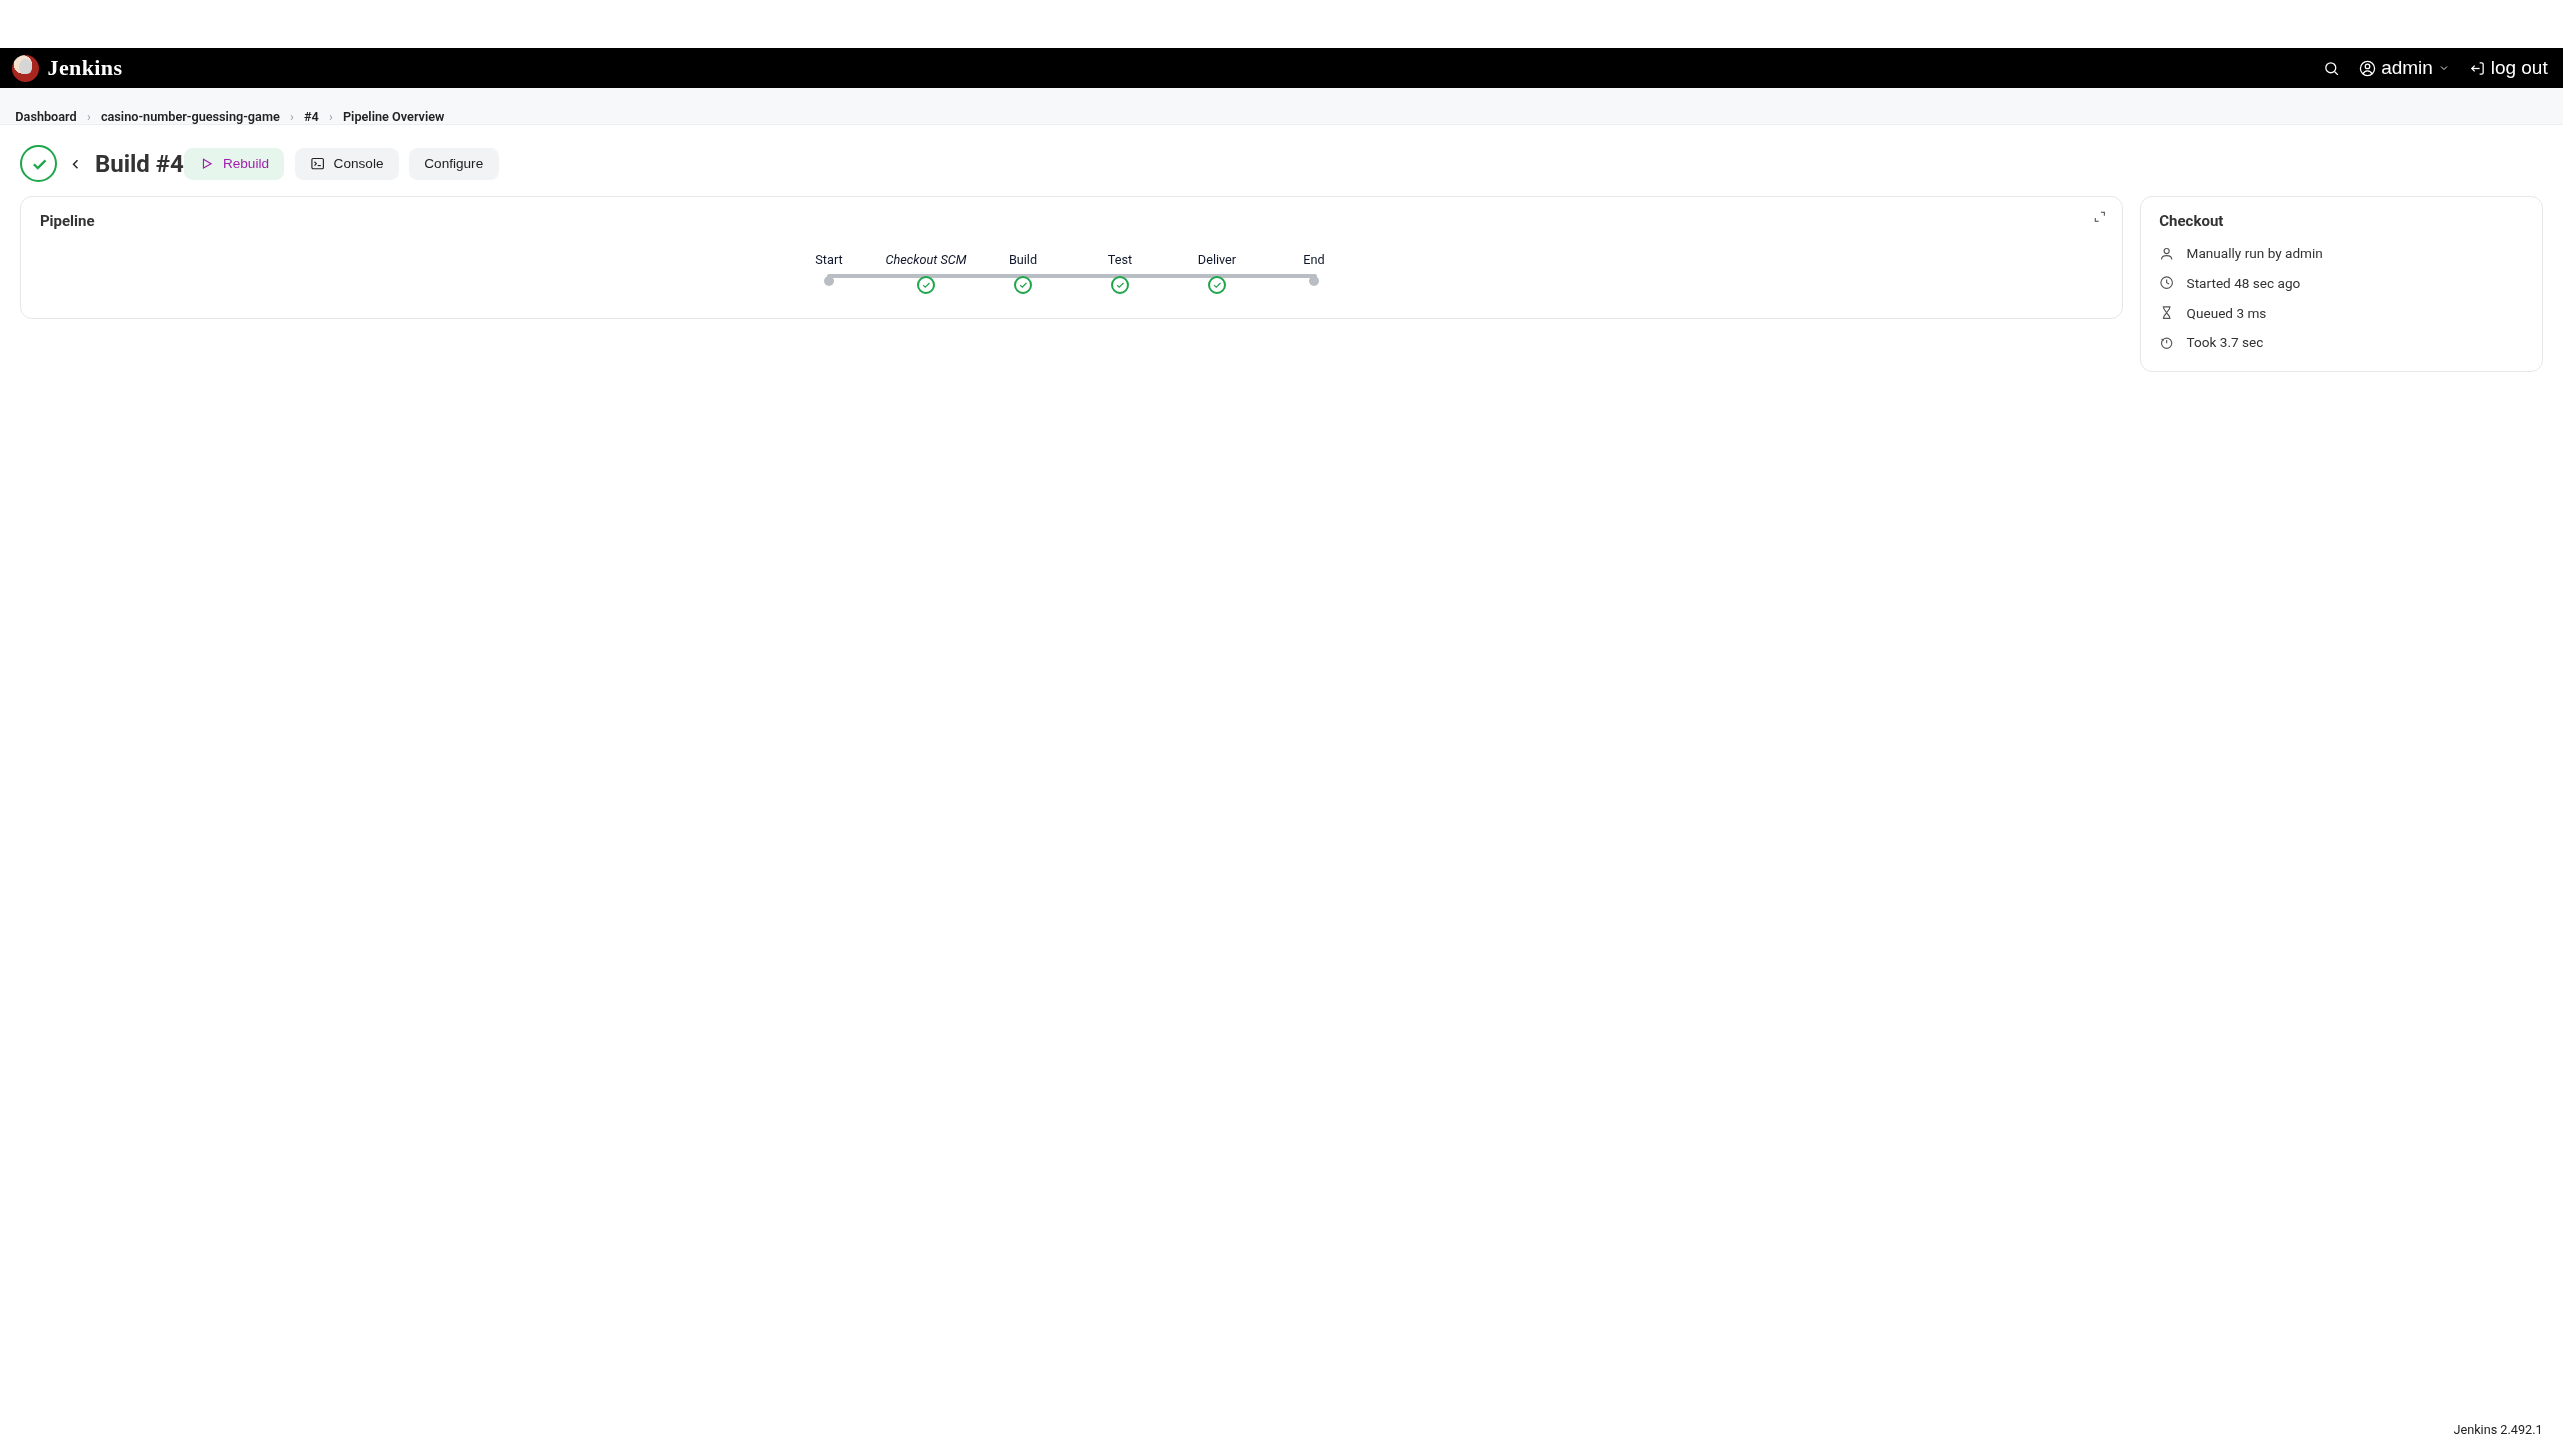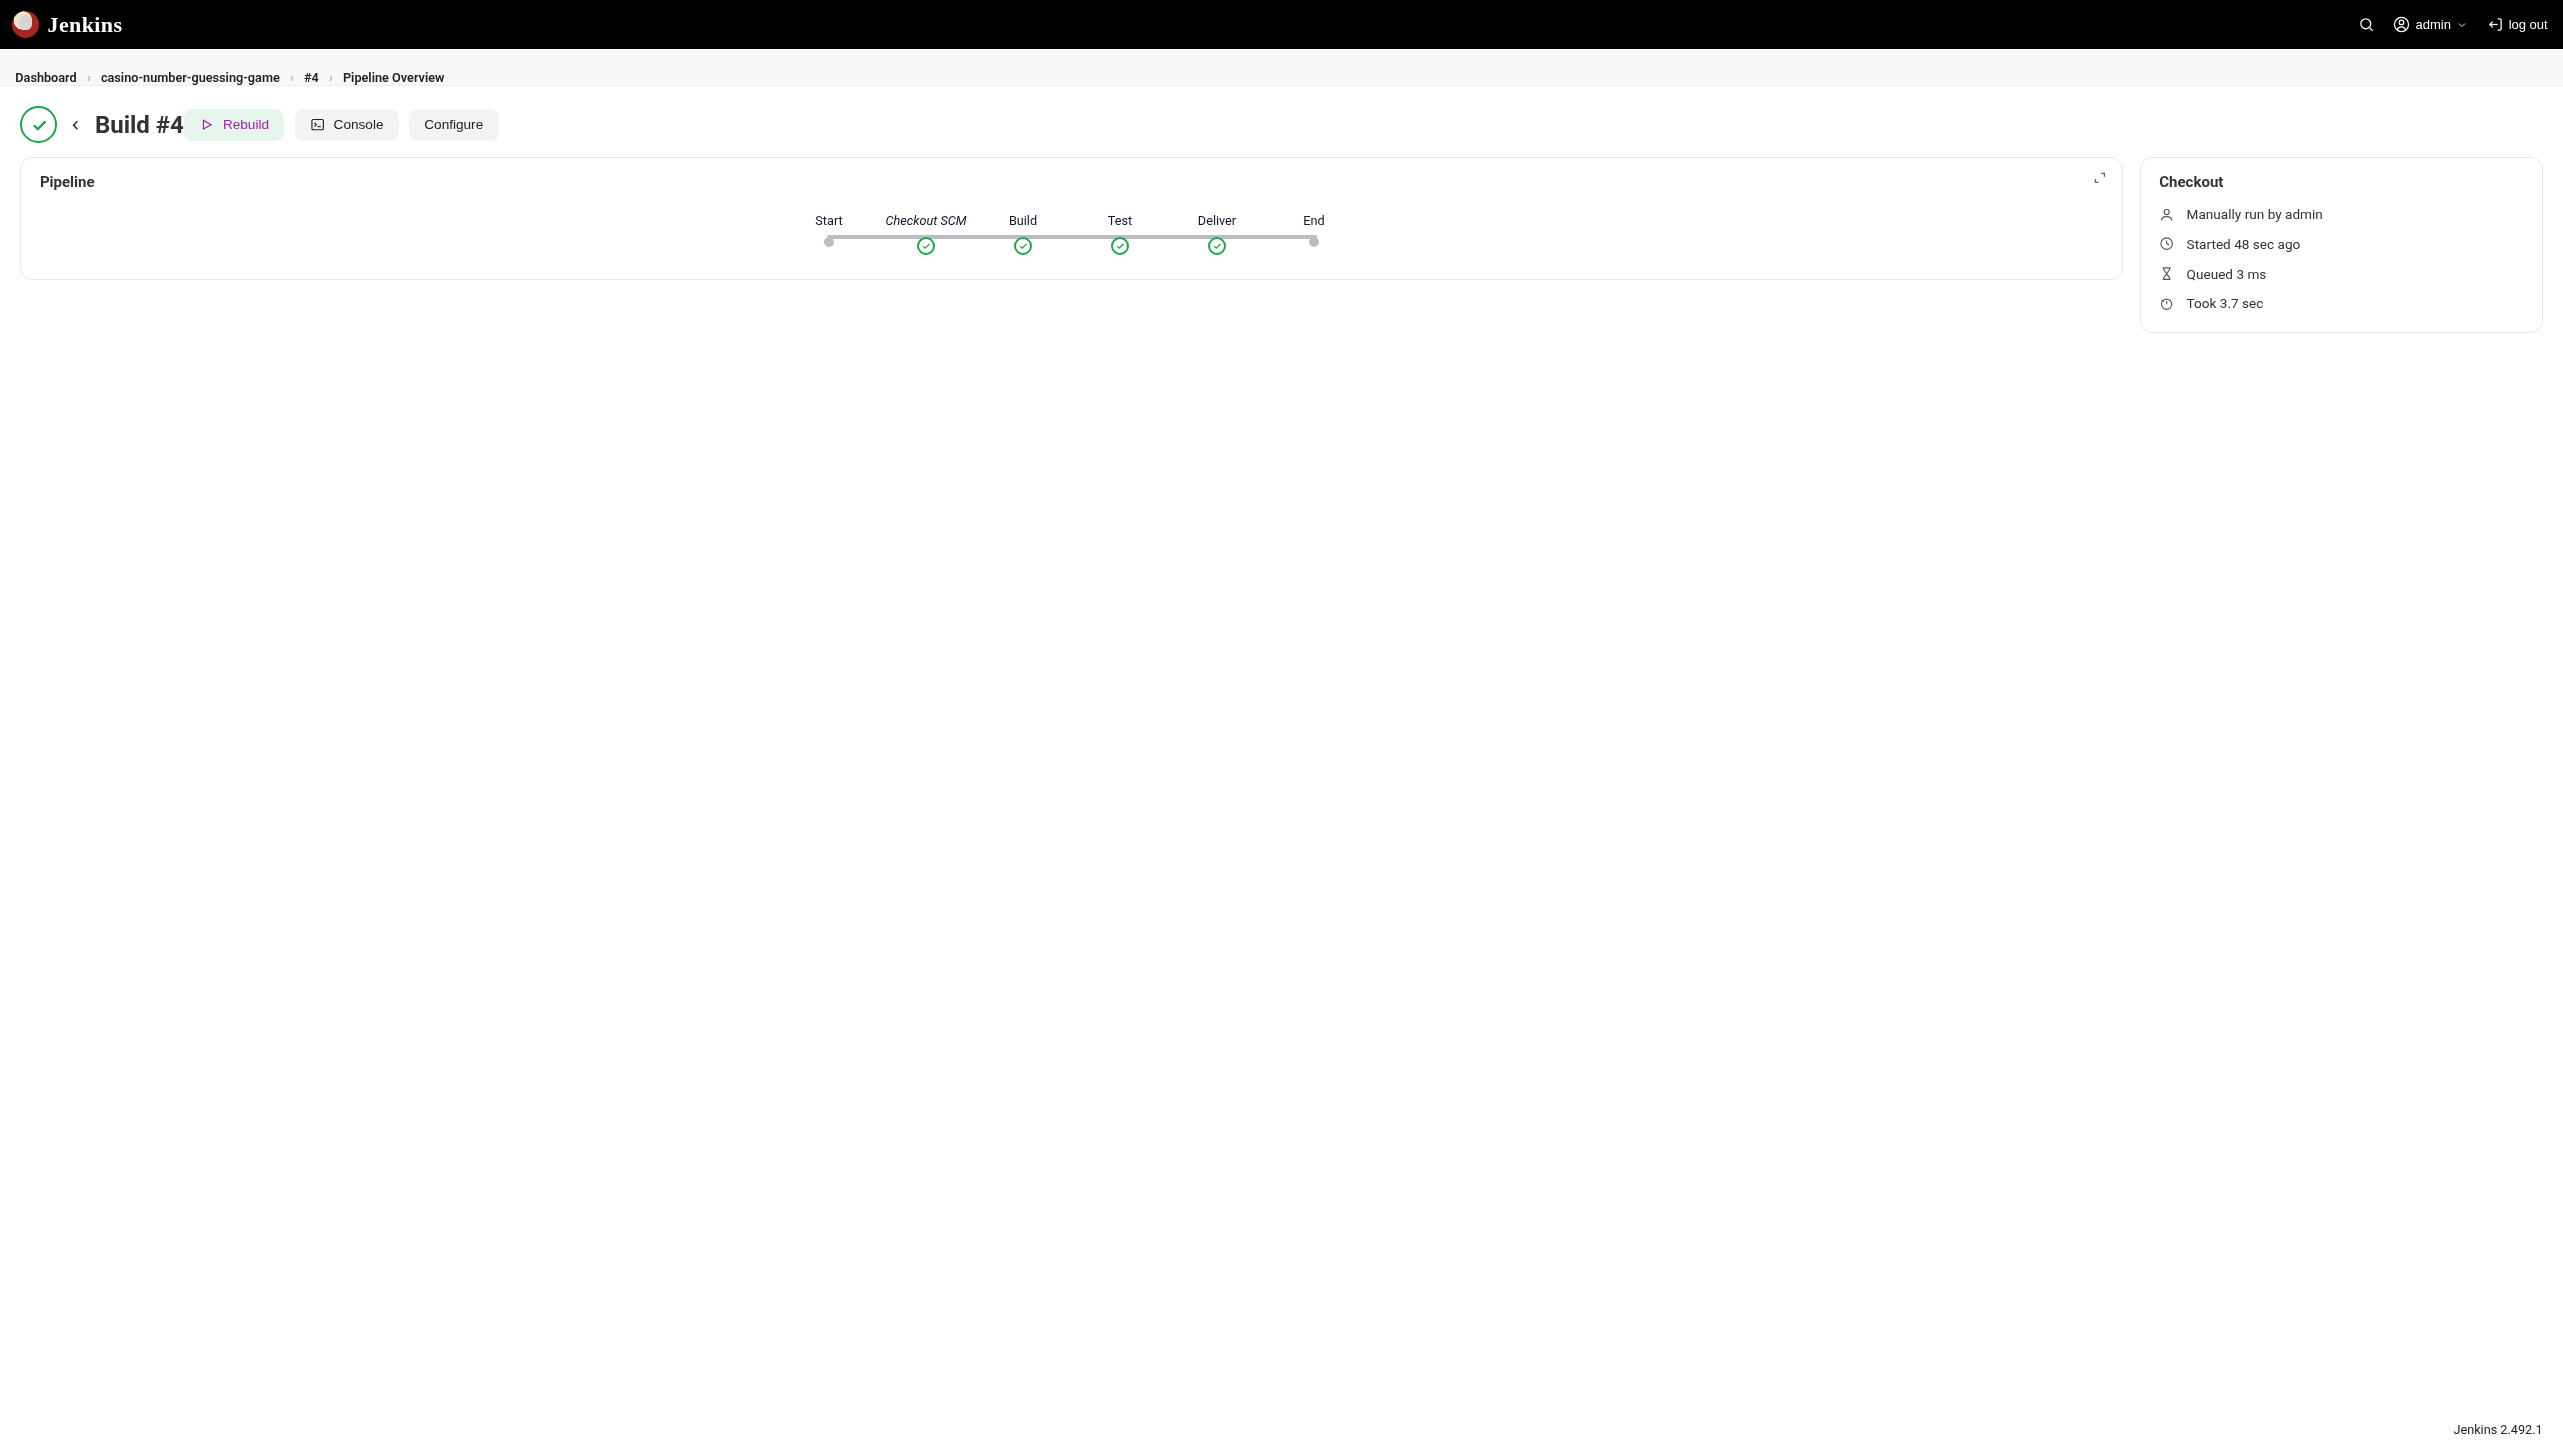--- a/index.html
+++ b/index.html
@@ -1,40 +1,41 @@
 <!DOCTYPE html>
 <html style="font-size:13.6px"><head>
   <meta charset="utf-8">
   <style>
     * { margin: 0; padding: 0; box-sizing: border-box; }
     body { font-family: -apple-system, BlinkMacSystemFont, "Segoe UI", Roboto, Helvetica, Arial, sans-serif; color: #333; background: #fff; }
 
     
     .header {
       background: #000;
-      height: 49px;
+      height: 40px;
       display: flex;
       align-items: center;
       justify-content: space-between;
       padding: 0 15.3px 0 12px;
       color: #fff;
+      margin-top: 48px;
     }
     .brand { display: flex; align-items: center; gap: 8.5px; }
     .brand-logo {
       width: 27px; height: 27px; border-radius: 50%;
       background: radial-gradient(circle at 40% 35%, #f4e2cf 0 38%, transparent 39%), #a8261f;
       position: relative; overflow: hidden;
     }
     .brand-logo::after{
       content:""; position:absolute; left:6.8px; top:4.2px; width:13.6px; height:15.3px;
       background:#d6d6d6; border-radius:50% 50% 40% 40%;
     }
     .brand-name { font-family: Georgia, "Times New Roman", serif; font-weight: 700; font-size: 22px; letter-spacing: 0.4px; }
     .header-right { display: flex; align-items: center; gap: 18.6px; }
-    .icon-btn { background: none; border: none; color: #fff; cursor: pointer; display: inline-flex; align-items: center; gap: 5.1px; font-size: 13px; }
+    .icon-btn { background: none; border: none; color: #fff; cursor: pointer; display: inline-flex; align-items: center; gap: 5.1px; font-size: 19px; }
     .icon-btn svg { width: 17px; height: 17px; stroke: currentColor; fill: none; stroke-width: 1.8; }
 
     
     .breadcrumbs {
       background: #f7f8fa;
       border-bottom: 0.8px solid #eceff1;
       padding: 0 15.3px;
       height: 37px;
       display: flex; align-items: flex-end; gap: 10.2px;
       font-size: 12.7px;

